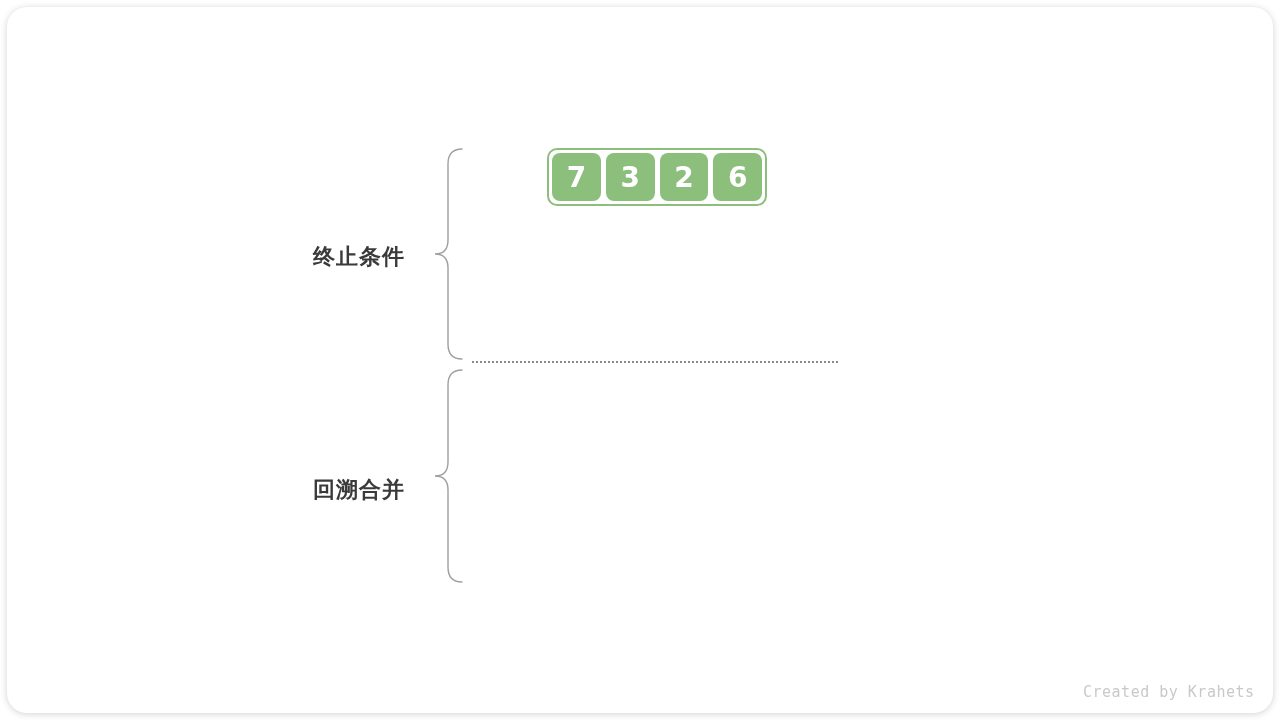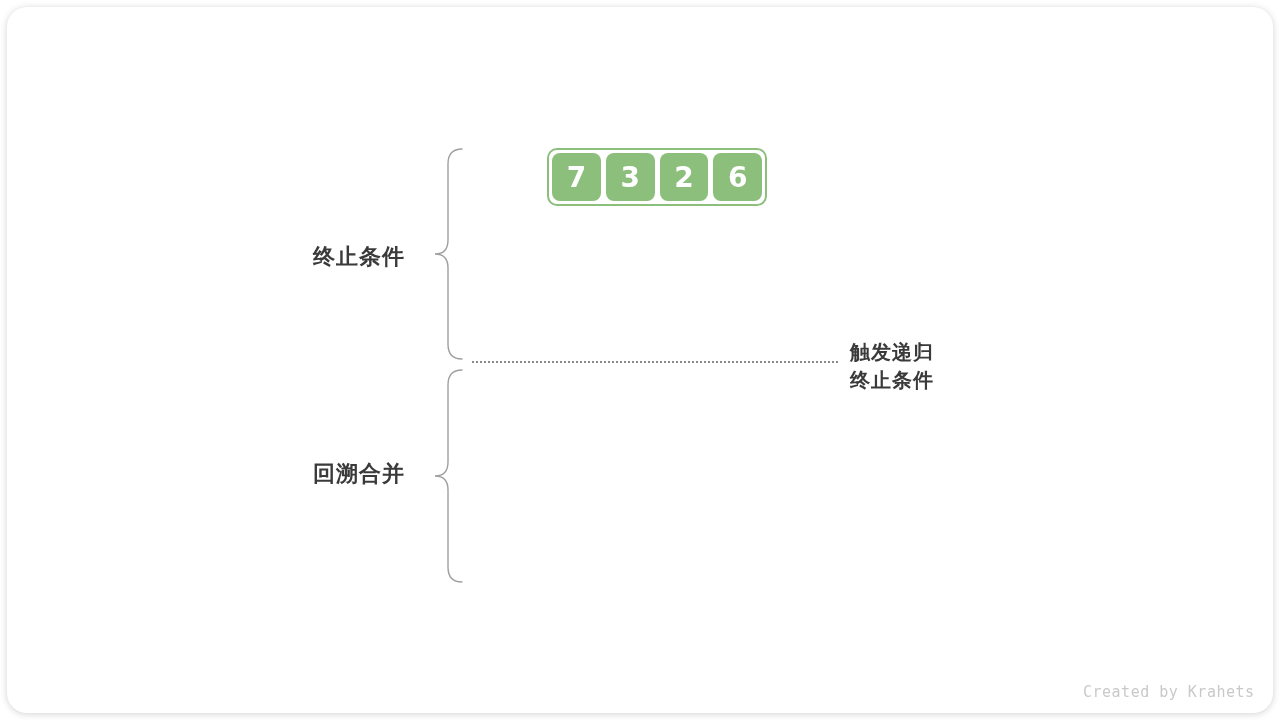--- a/index.html
+++ b/index.html
@@ -47,21 +47,21 @@
   
   .side-label {
     position: absolute;
     color: #3a3a3a;
     font-size: 22px;
     font-weight: 700;
     letter-spacing: 1px;
     white-space: nowrap;
   }
   .label-divide { left: 306px; top: 235px; }
-  .label-merge  { left: 306px; top: 452px; }
+  .label-merge  { left: 306px; top: 468px; }
   
   .dotted-line {
     position: absolute;
     left: 465px; top: 354px;
     width: 366px; height: 0;
     border-top: 2px dotted #8a8a8a;
   }
   
   .terminate-label {
     position: absolute;
@@ -107,20 +107,16 @@
     <svg width="32" height="214" viewBox="0 0 32 214">
       <path d="M 29,1 Q 15,1 15,16 L 15,93 Q 15,107 2,107 Q 15,107 15,121 L 15,198 Q 15,213 29,213" fill="none" stroke="#9f9f9f" stroke-width="1.4" stroke-linecap="round"></path>
     </svg>
   </div>
 
   <div class="side-label label-divide">终止条件</div>
   <div class="side-label label-merge">回溯合并</div>
 
   <div class="dotted-line"></div>
 
-  <div class="terminate-label">
-    <div>触发递归</div>
-    <div>终止条件</div>
-  </div>
 
   <div class="watermark">Created by Krahets</div>
 
 </div>
 
 </body></html>

